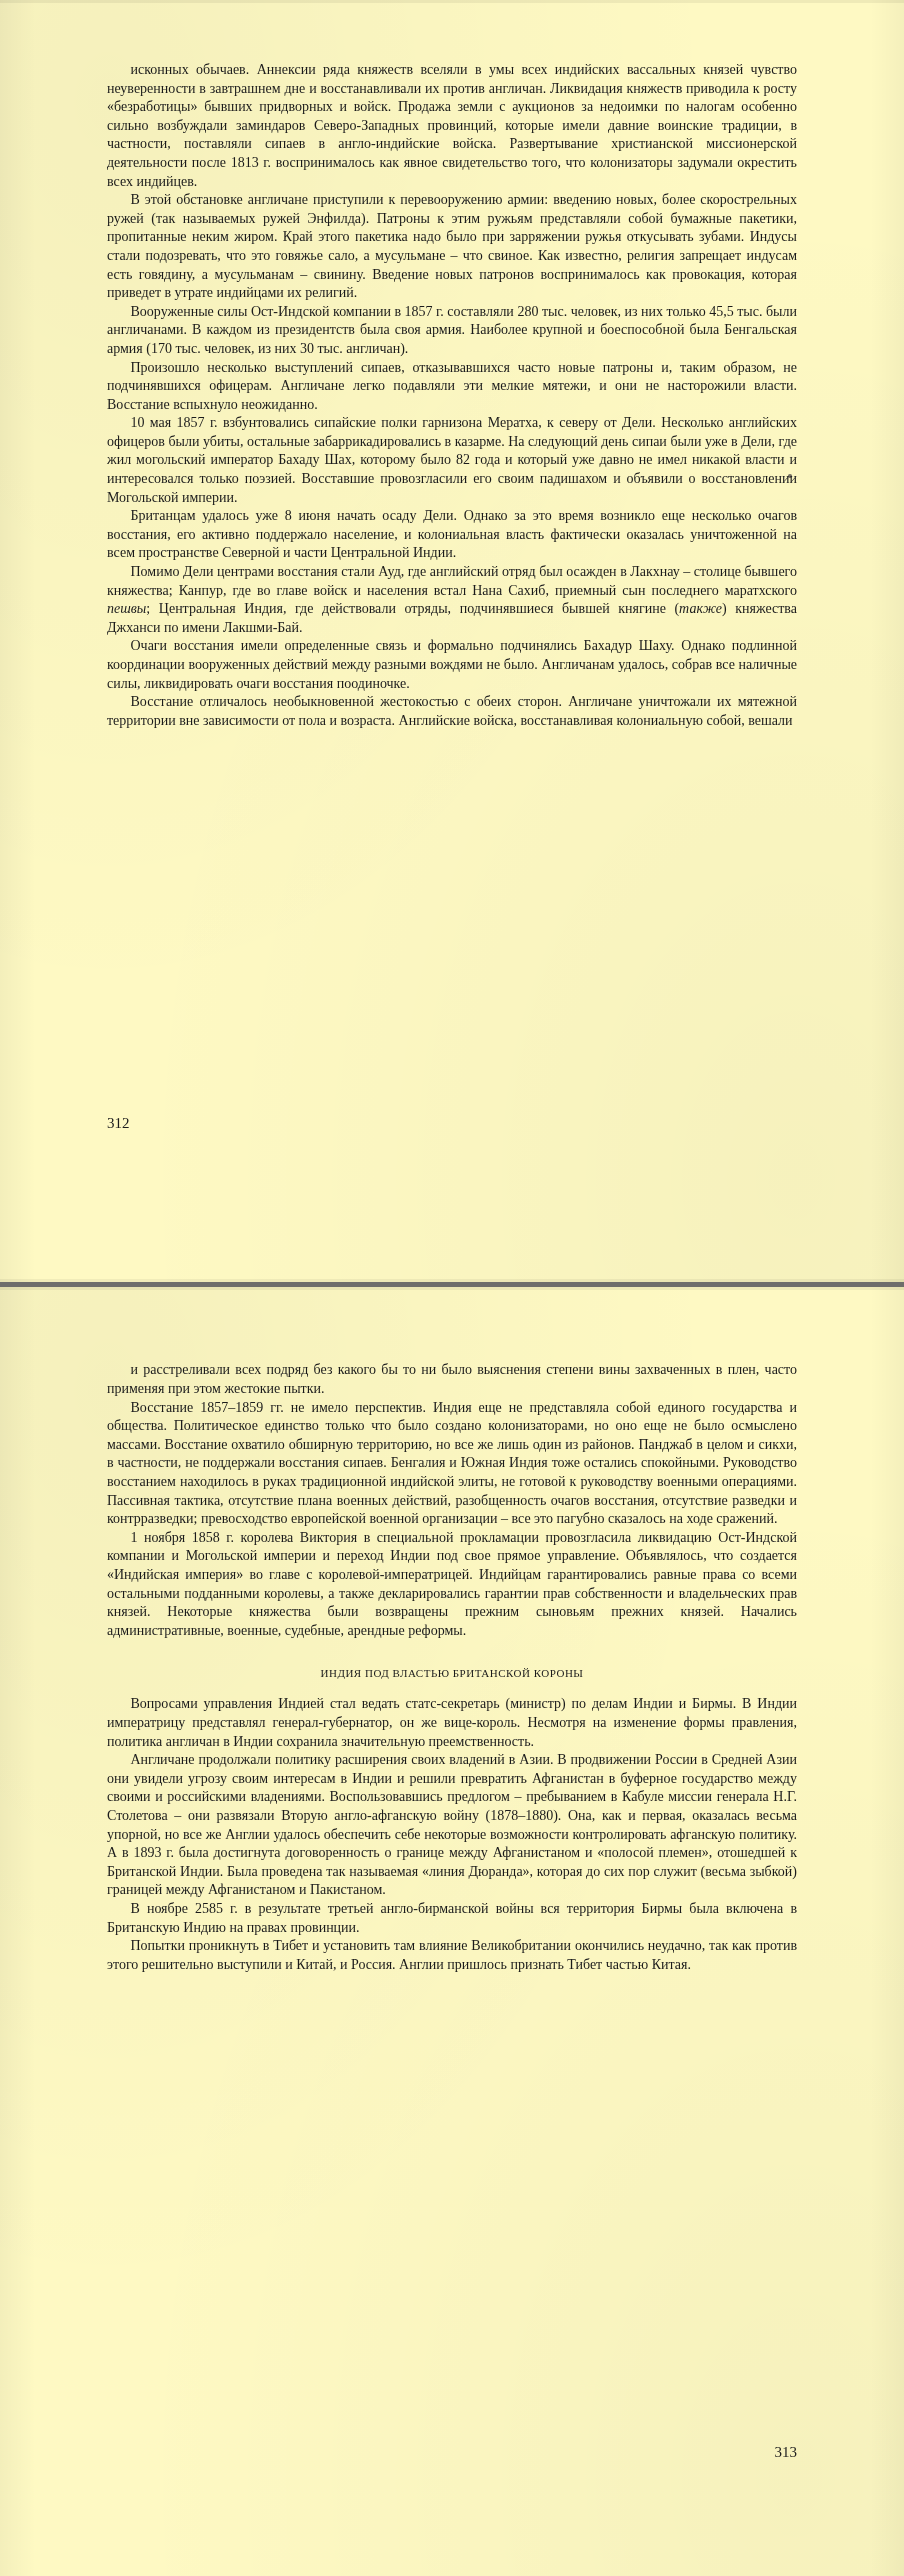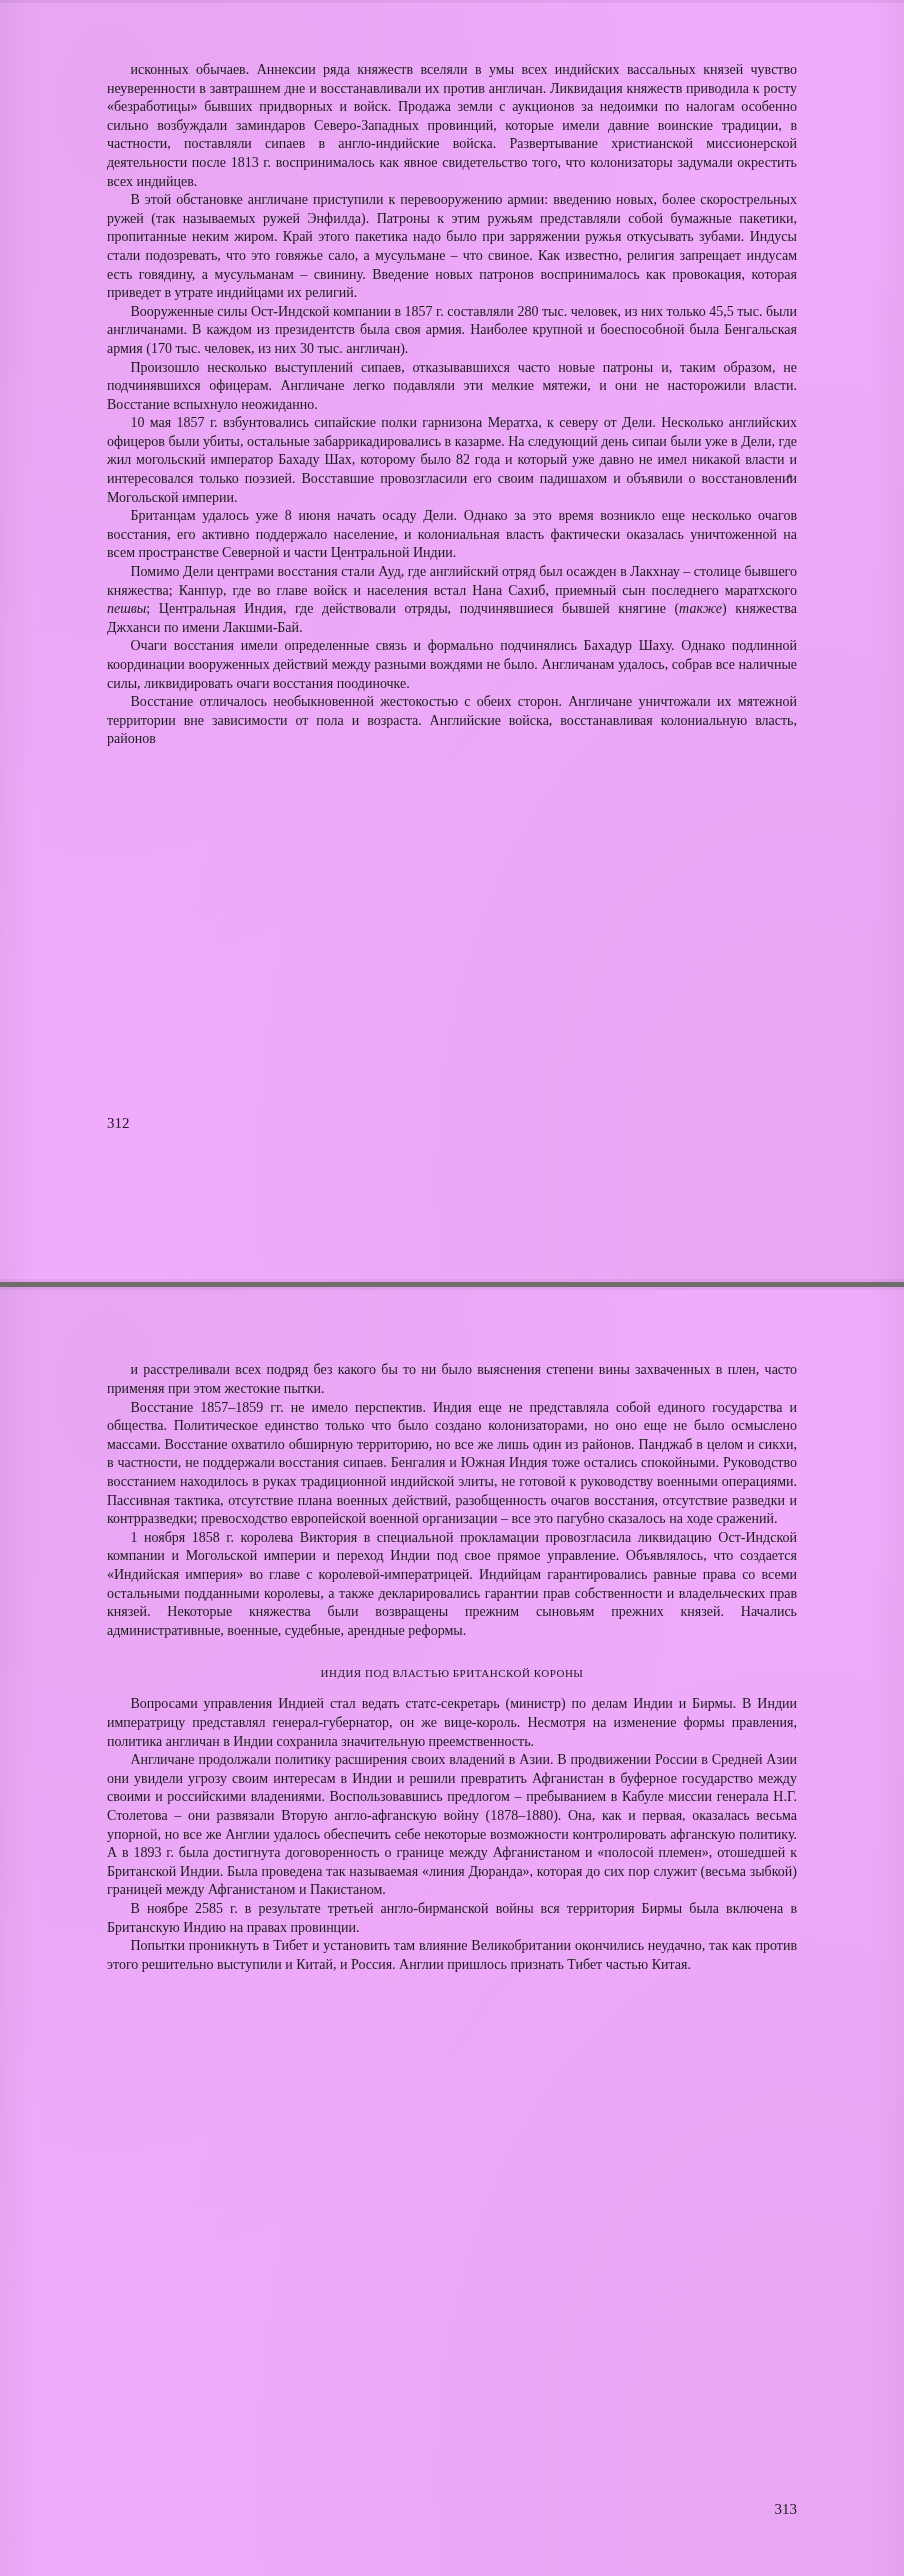--- a/index.html
+++ b/index.html
@@ -6,21 +6,21 @@
     margin: 0;
     padding: 0;
     background: #7f7f7f;
   }
   body {
     width: 904px;
     font-family: "Liberation Serif", serif;
   }
   .page {
     position: relative;
-    background: #f0abfc;
+    background: #fef9c3;
     width: 904px;
     box-sizing: border-box;
   }
   .page-1 { height: 1282px; padding: 0; }
   .page-2 { height: 1294px; padding: 0; }
   .page-sep {
     height: 5.4px;
     background: #6e6d6b;
     width: 904px;
   }
@@ -89,21 +89,21 @@
 
   <div class="content" style="top:61px;">
     <p>исконных обычаев. Аннексии ряда княжеств вселяли в умы всех индийских вассальных князей чувство неуверенности в завтрашнем дне и восстанавливали их против англичан. Ликвидация княжеств приводила к росту «безработицы» бывших придворных и войск. Продажа земли с аукционов за недоимки по налогам особенно сильно возбуждали заминдаров Северо-Западных провинций, которые имели давние воинские традиции, в частности, поставляли сипаев в англо-индийские войска. Развертывание христианской миссионерской деятельности после 1813 г. воспринималось как явное свидетельство того, что колонизаторы задумали окрестить всех индийцев.</p>
     <p>В этой обстановке англичане приступили к перевооружению армии: введению новых, более скорострельных ружей (так называемых ружей Энфилда). Патроны к этим ружьям представляли собой бумажные пакетики, пропитанные неким жиром. Край этого пакетика надо было при зарряжении ружья откусывать зубами. Индусы стали подозревать, что это говяжье сало, а мусульмане – что свиное. Как известно, религия запрещает индусам есть говядину, а мусульманам – свинину. Введение новых патронов воспринималось как провокация, которая приведет в утрате индийцами их религий.</p>
     <p>Вооруженные силы Ост-Индской компании в 1857 г. составляли 280 тыс. человек, из них только 45,5 тыс. были англичанами. В каждом из президентств была своя армия. Наиболее крупной и боеспособной была Бенгальская армия (170 тыс. человек, из них 30 тыс. англичан).</p>
     <p>Произошло несколько выступлений сипаев, отказывавшихся часто новые патроны и, таким образом, не подчинявшихся офицерам. Англичане легко подавляли эти мелкие мятежи, и они не насторожили власти. Восстание вспыхнуло неожиданно.</p>
     <p>10 мая 1857 г. взбунтовались сипайские полки гарнизона Мератха, к северу от Дели. Несколько английских офицеров были убиты, остальные забаррикадировались в казарме. На следующий день сипаи были уже в Дели, где жил могольский император Бахаду Шах, которому было 82 года и который уже давно не имел никакой власти и интересовался только поэзией. Восставшие провозгласили его своим падишахом и объявили о восстановлении Могольской империи.</p>
     <p>Британцам удалось уже 8 июня начать осаду Дели. Однако за это время возникло еще несколько очагов восстания, его активно поддержало население, и колониальная власть фактически оказалась уничтоженной на всем пространстве Северной и части Центральной Индии.</p>
     <p>Помимо Дели центрами восстания стали Ауд, где английский отряд был осажден в Лакхнау – столице бывшего княжества; Канпур, где во главе войск и населения встал Нана Сахиб, приемный сын последнего маратхского <em>пешвы</em>; Центральная Индия, где действовали отряды, подчинявшиеся бывшей княгине (<em>также</em>) княжества Джханси по имени Лакшми-Бай.</p>
     <p>Очаги восстания имели определенные связь и формально подчинялись Бахадур Шаху. Однако подлинной координации вооруженных действий между разными вождями не было. Англичанам удалось, собрав все наличные силы, ликвидировать очаги восстания поодиночке.</p>
-    <p>Восстание отличалось необыкновенной жестокостью с обеих сторон. Англичане уничтожали их мятежной территории вне зависимости от пола и возраста. Английские войска, восстанавливая колониальную власть, районов</p>
+    <p>Восстание отличалось необыкновенной жестокостью с обеих сторон. Англичане уничтожали их мятежной территории вне зависимости от пола и возраста. Английские войска, восстанавливая колониальную собой, вешали</p>
   </div>
 
   <div class="folio folio-left" style="top:1115px;">312</div>
 </div>
 
 <div class="page-sep"></div>
 
 <div class="page page-2">
   <div class="paper-grain"></div>
   <div class="edge-top"></div>
@@ -116,15 +116,15 @@
     <div class="spacer-md"></div>
     <div class="section-title">Индия под властью Британской короны</div>
     <div class="spacer-sm"></div>
 
     <p>Вопросами управления Индией стал ведать статс-секретарь (министр) по делам Индии и Бирмы. В Индии императрицу представлял генерал-губернатор, он же вице-король. Несмотря на изменение формы правления, политика англичан в Индии сохранила значительную преемственность.</p>
     <p>Англичане продолжали политику расширения своих владений в Азии. В продвижении России в Средней Азии они увидели угрозу своим интересам в Индии и решили превратить Афганистан в буферное государство между своими и российскими владениями. Воспользовавшись предлогом – пребыванием в Кабуле миссии генерала Н.Г. Столетова – они развязали Вторую англо-афганскую войну (1878–1880). Она, как и первая, оказалась весьма упорной, но все же Англии удалось обеспечить себе некоторые возможности контролировать афганскую политику. А в 1893 г. была достигнута договоренность о границе между Афганистаном и «полосой племен», отошедшей к Британской Индии. Была проведена так называемая «линия Дюранда», которая до сих пор служит (весьма зыбкой) границей между Афганистаном и Пакистаном.</p>
     <p>В ноябре 2585 г. в результате третьей англо-бирманской войны вся территория Бирмы была включена в Британскую Индию на правах провинции.</p>
     <p>Попытки проникнуть в Тибет и установить там влияние Великобритании окончились неудачно, так как против этого решительно выступили и Китай, и Россия. Англии пришлось признать Тибет частью Китая.</p>
   </div>
 
-  <div class="folio folio-right" style="top:1214px;">313</div>
+  <div class="folio folio-right" style="top:1157px;">313</div>
 </div>
 
 
 </body></html>

